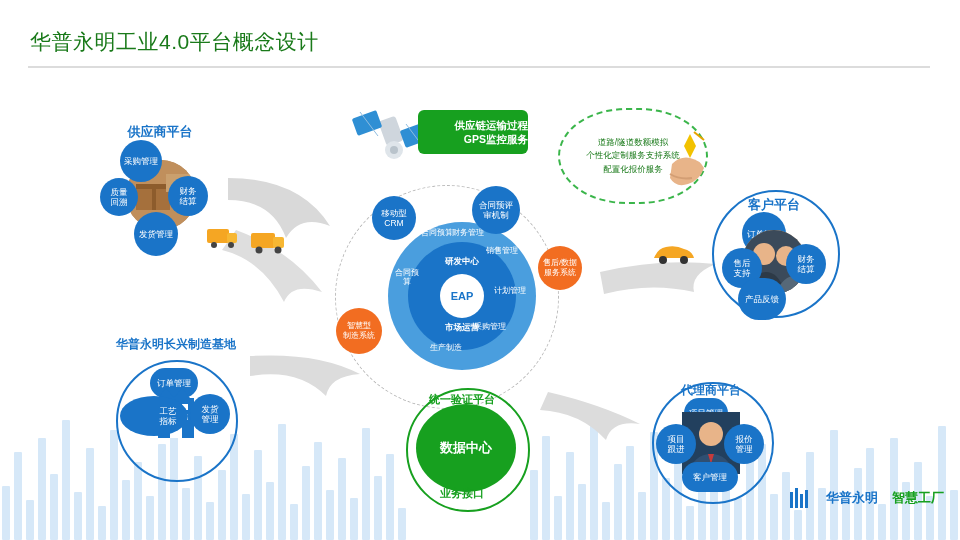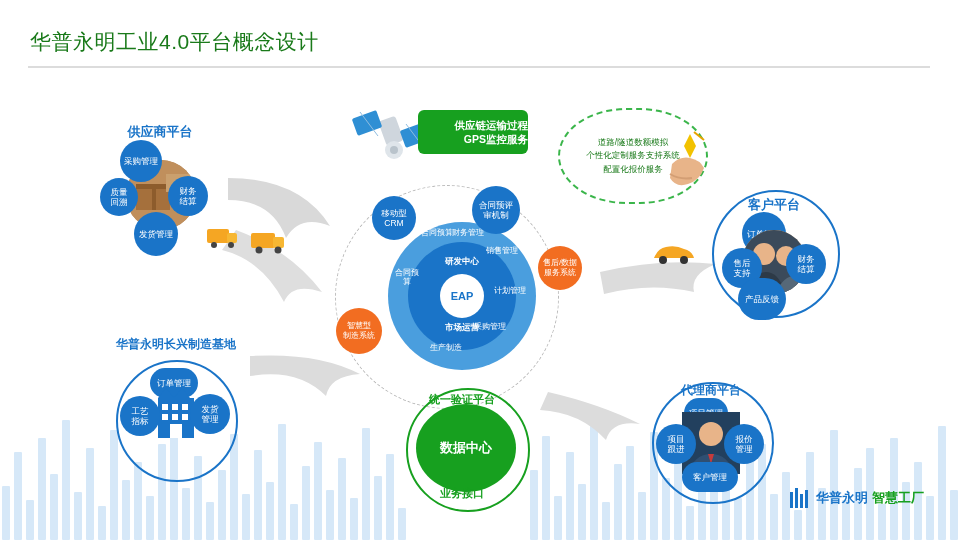--- a/index.html
+++ b/index.html
@@ -102,21 +102,21 @@
   .arrow{position:absolute;}
 
   
   #data-center{left:412px;top:400px;width:100px;height:100px;}
   #dc-label-top{position:absolute;left:412px;top:392px;width:100px;text-align:center;
      font-size:11px;font-weight:bold;color:#17a01f;}
   #dc-label-bottom{position:absolute;left:412px;top:486px;width:100px;text-align:center;
      font-size:11px;font-weight:bold;color:#17a01f;}
 
   
-  #footer-logo{position:absolute;left:790px;top:488px;display:flex;align-items:center;gap:4px;}
+  #footer-logo{position:absolute;left:790px;top:488px;display:flex;align-items:center;gap:14px;}
   #footer-logo .mark{width:22px;height:20px;position:relative;}
   #footer-logo .txt1{font-size:13px;font-weight:bold;color:#1a74c8;}
   #footer-logo .txt2{font-size:13px;font-weight:bold;color:#17a01f;}
 </style>
 </head>
 <body>
 
 <div class="stage">
 
   <div class="title-bar">
@@ -381,21 +381,21 @@
       <rect x="14" y="22" width="6" height="6" fill="#fff"></rect>
       <rect x="24" y="22" width="6" height="6" fill="#fff"></rect>
       <rect x="34" y="22" width="6" height="6" fill="#fff"></rect>
       <rect x="14" y="32" width="6" height="6" fill="#fff"></rect>
       <rect x="24" y="32" width="6" height="6" fill="#fff"></rect>
       <rect x="34" y="32" width="6" height="6" fill="#fff"></rect>
       <rect x="22" y="42" width="12" height="14" fill="#fff"></rect>
       <path d="M10 16 L18 6 L26 16 Z" fill="#1a74c8"></path>
       <path d="M26 16 L34 6 L42 16 Z" fill="#1a74c8"></path>
     </svg>
-    <div class="mini" style="left:120px;top:396px;width:40px;height:40px;white-space:pre-line;">
+    <div class="mini" style="left:120px;top:396px;width:40px;height:40px;white-space:pre-line;padding-left:28px;">
       <span>工艺
 指标</span>
     </div>
     <div class="mini" style="left:190px;top:394px;width:40px;height:40px;white-space:pre-line;">
       <span>发货
 管理</span>
     </div>
   </div>
 
   <div class="cluster">

